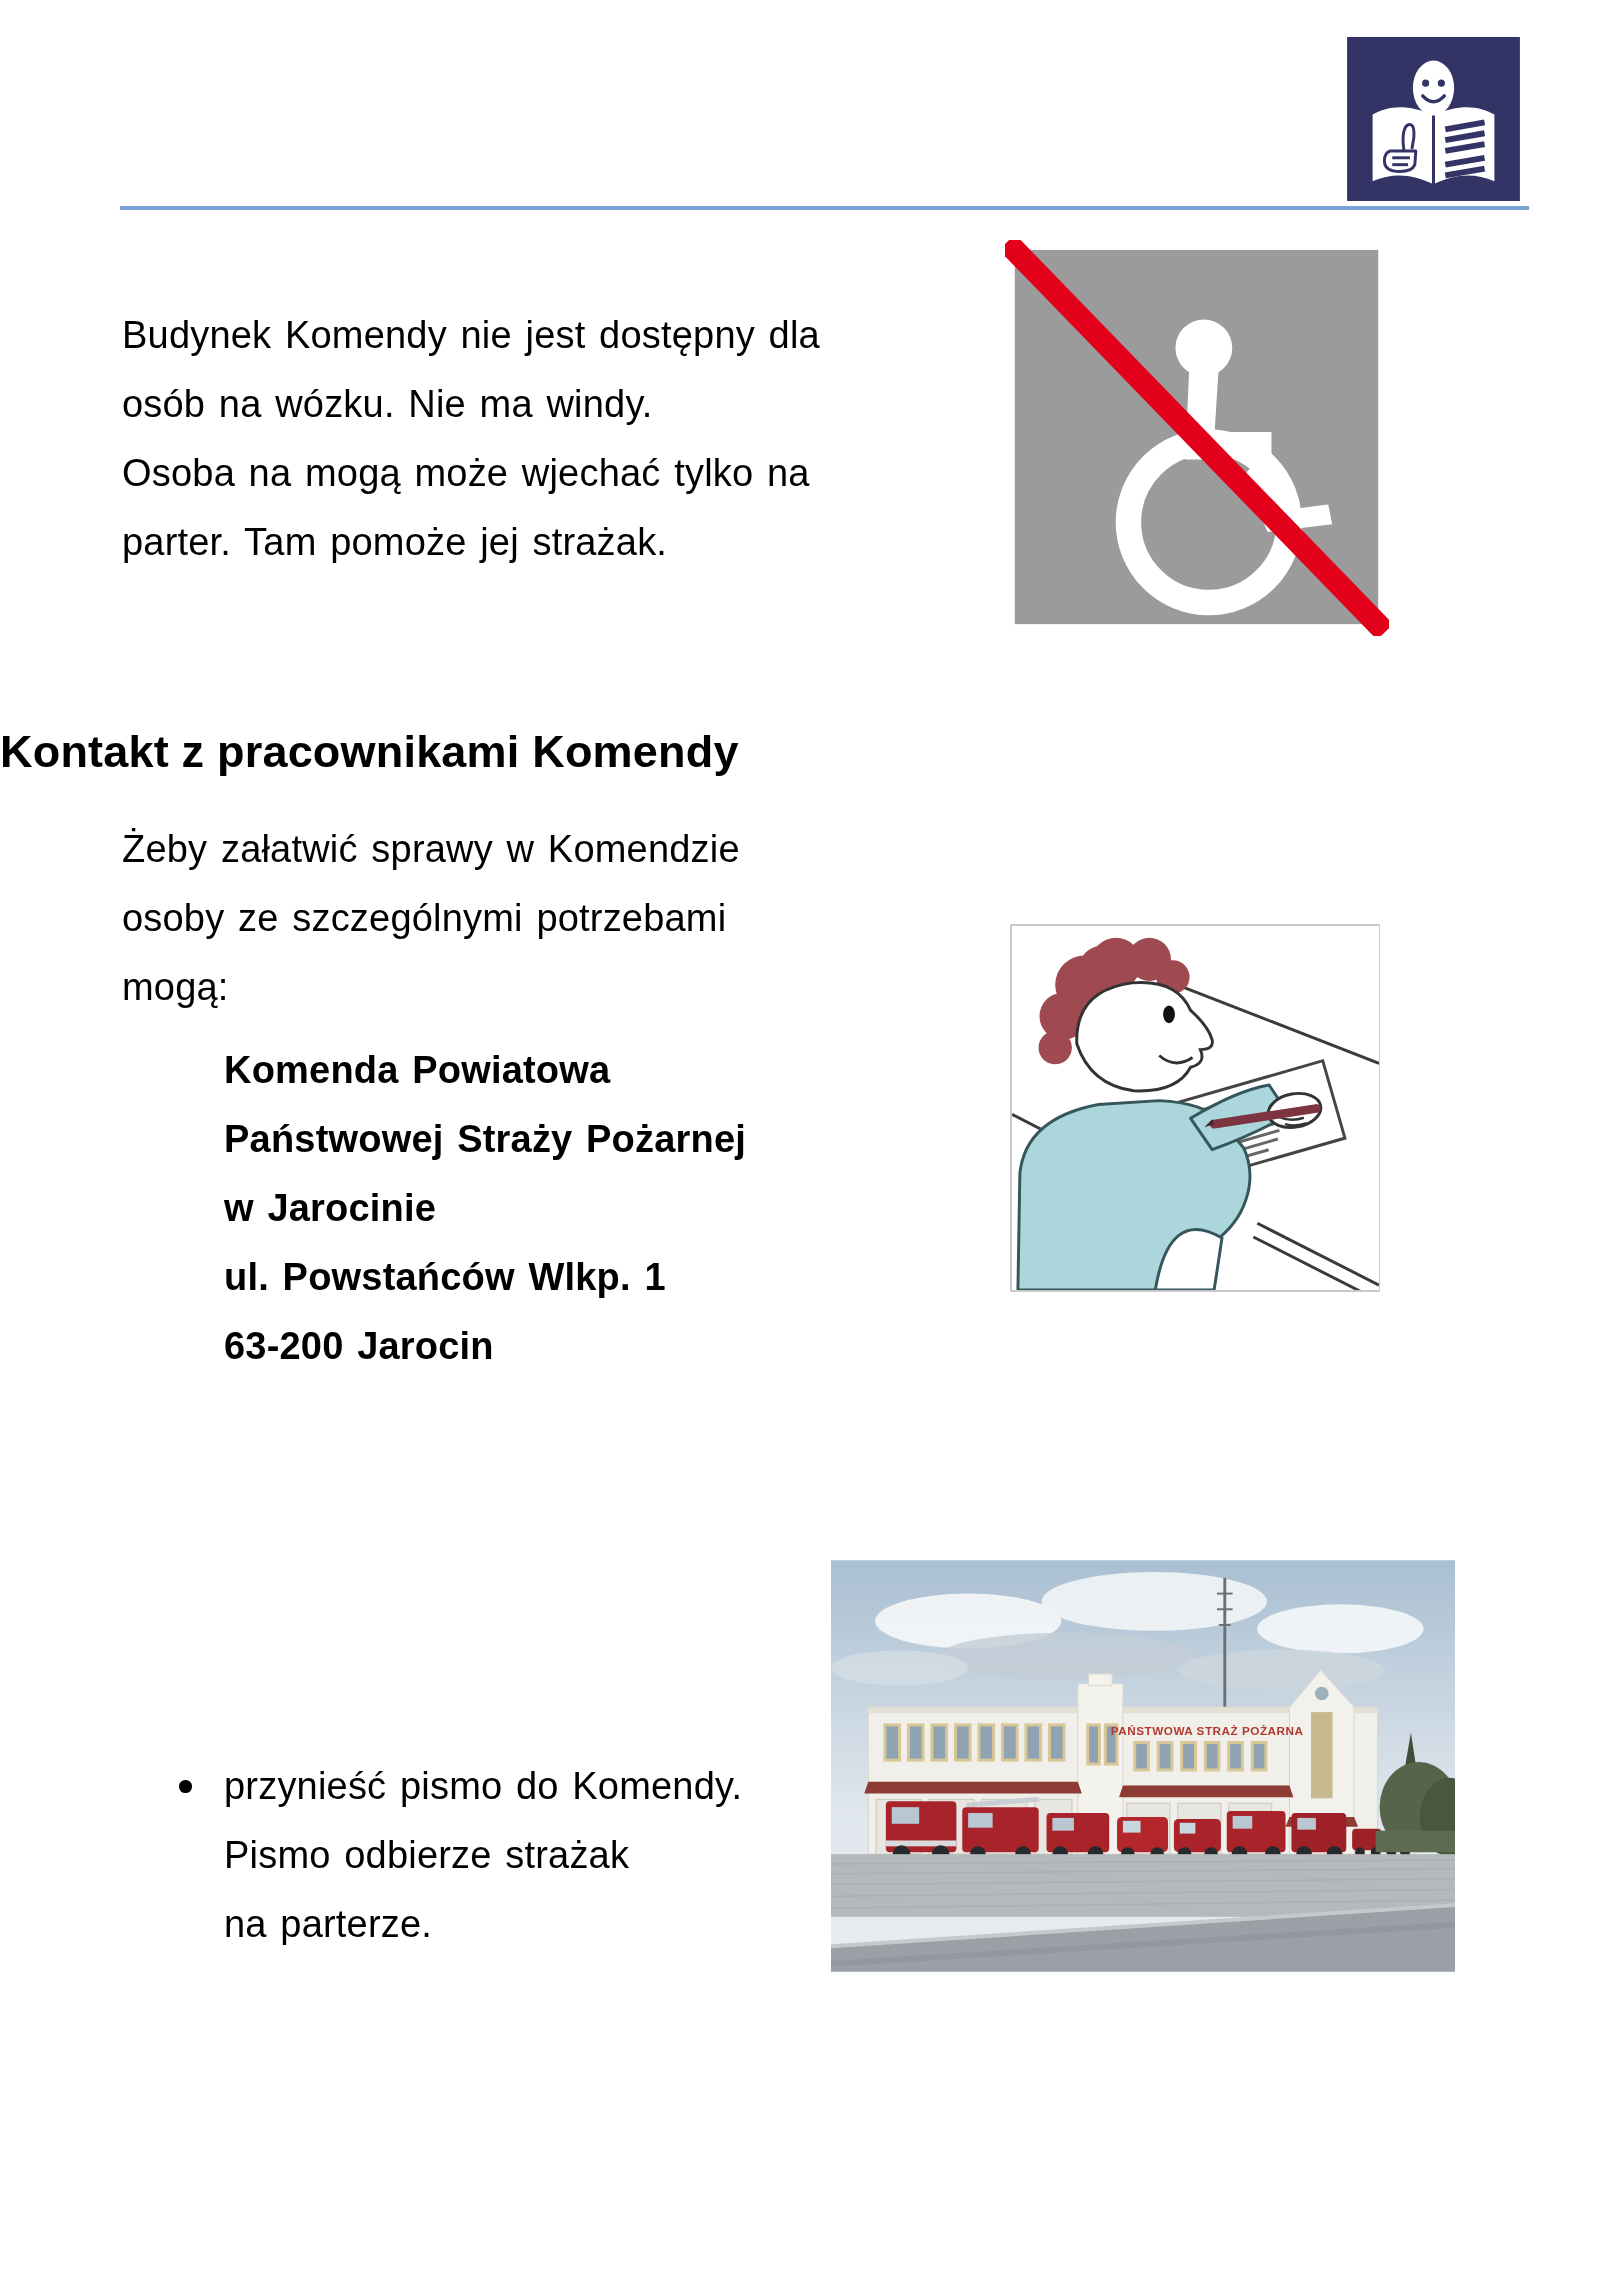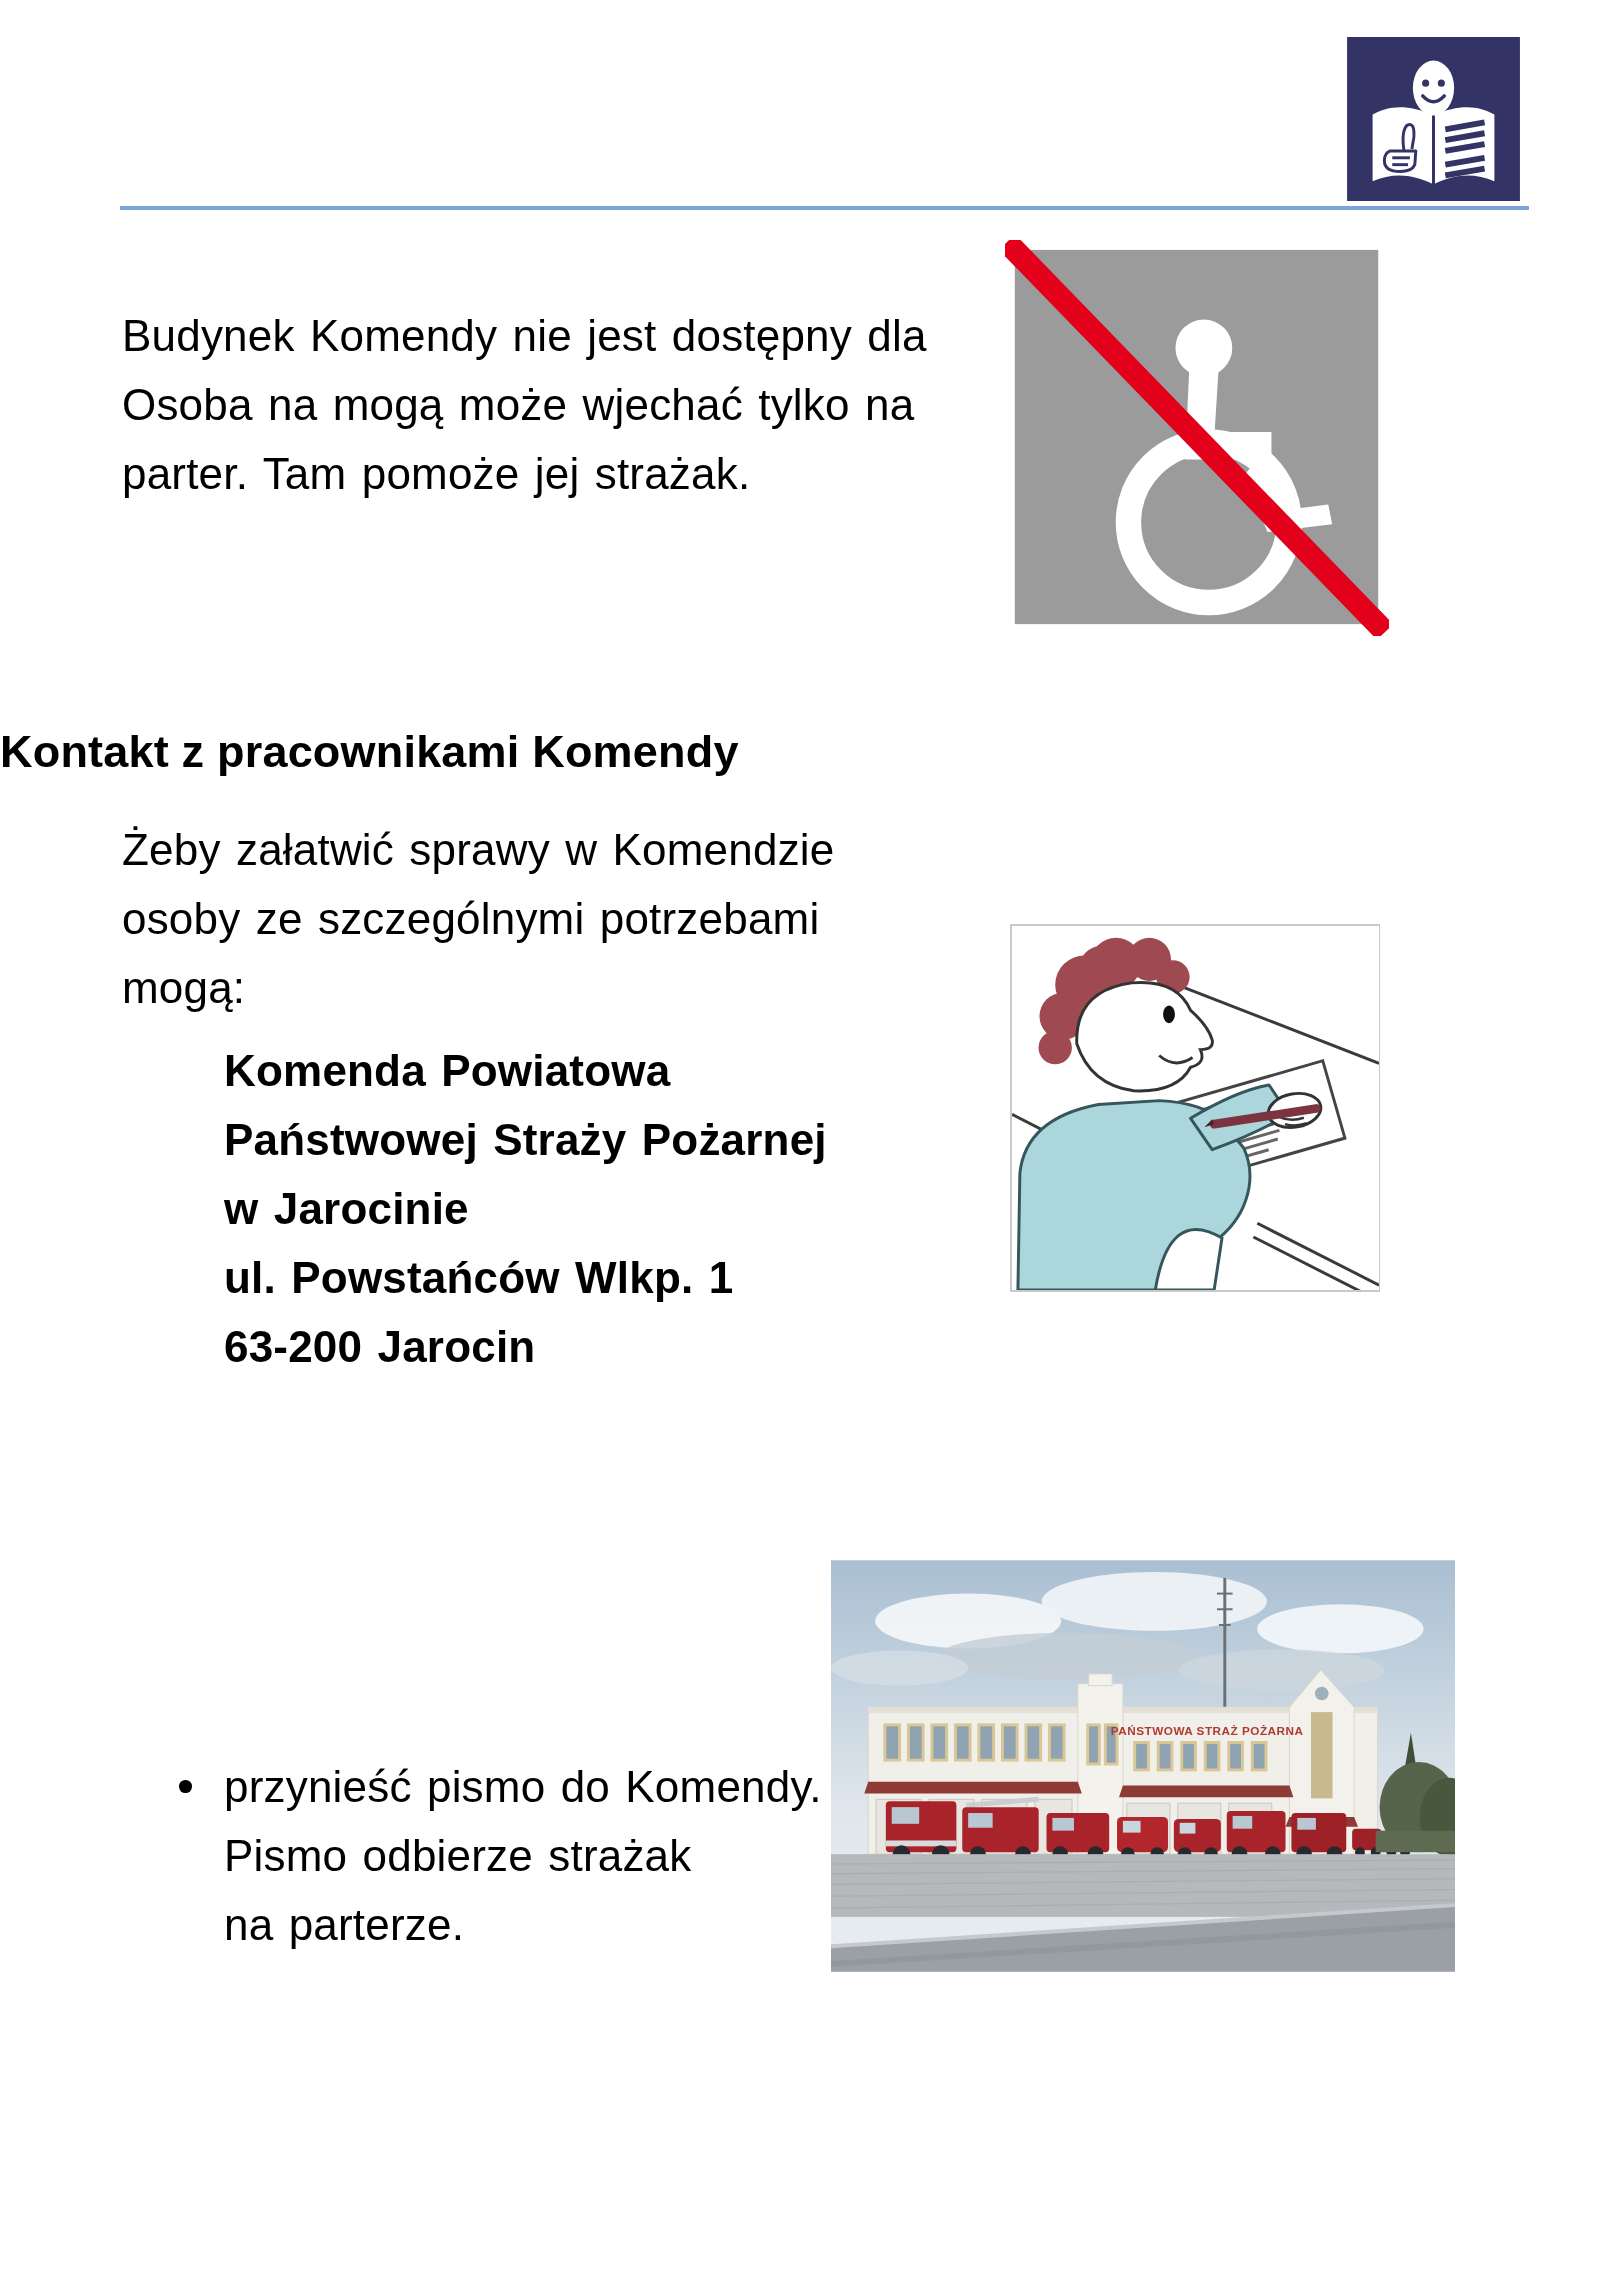--- a/index.html
+++ b/index.html
@@ -3,21 +3,21 @@
 <meta charset="utf-8">
 <style>
   html,body{margin:0;padding:0;background:#e8e8e8;}
   .page{
     position:relative;width:1621px;height:2293px;background:#ffffff;
     font-family:"Liberation Sans",sans-serif;color:#000;overflow:hidden;margin:0 auto;
   }
   .logo{position:absolute;left:1347px;top:37px;width:173px;height:164px;}
   .divider{position:absolute;left:120px;top:206px;width:1409px;height:3.9px;background:#7aa2d8;}
   .tblock{position:absolute;}
-  .tline{font-size:44px;line-height:69px;letter-spacing:0.2px;word-spacing:2.9px;white-space:nowrap;}
+  .tline{font-size:38px;line-height:69px;letter-spacing:0.2px;word-spacing:2.9px;white-space:nowrap;}
   .intro{left:122px;top:301px;}
   .heading{position:absolute;left:0;top:721px;width:1553px;margin:0;text-align:left;
            font-size:45px;line-height:61px;font-weight:bold;letter-spacing:0.2px;}
   .needs{left:122px;top:815px;}
   .blist1{left:122px;top:1036px;}
   .blist2{left:122px;top:1752px;}
   .b-line{position:relative;padding-left:102px;}
   .b-dot{position:absolute;left:57px;top:28px;width:12.7px;height:12.7px;border-radius:50%;background:#000;}
   .bold{font-weight:bold;}
   .sign{position:absolute;left:1005px;top:240px;width:384px;height:396px;}
@@ -58,20 +58,21 @@
           <line x1="46" y1="130" x2="62" y2="130"></line>
         </g>
       </g>
     </svg>
   </div>
 
   <div class="divider"></div>
 
   <div class="tblock intro">
     <div class="tline">Budynek Komendy nie jest dostępny dla</div>
+    <div class="tline">osób na wózku. Nie ma windy.</div>
     <div class="tline">Osoba na mogą może wjechać tylko na</div>
     <div class="tline">parter. Tam pomoże jej strażak.</div>
   </div>
 
   <div class="sign">
     <svg width="384" height="396" viewBox="0 0 392 404">
       <rect x="10" y="10" width="371" height="382" fill="#9b9b9b"></rect>
       <g fill="#ffffff">
         <circle cx="203" cy="110" r="29"></circle>
         <path d="M188 132 L218 132 L214 196 L272 196 L272 224 L184 224 Z"></path>

